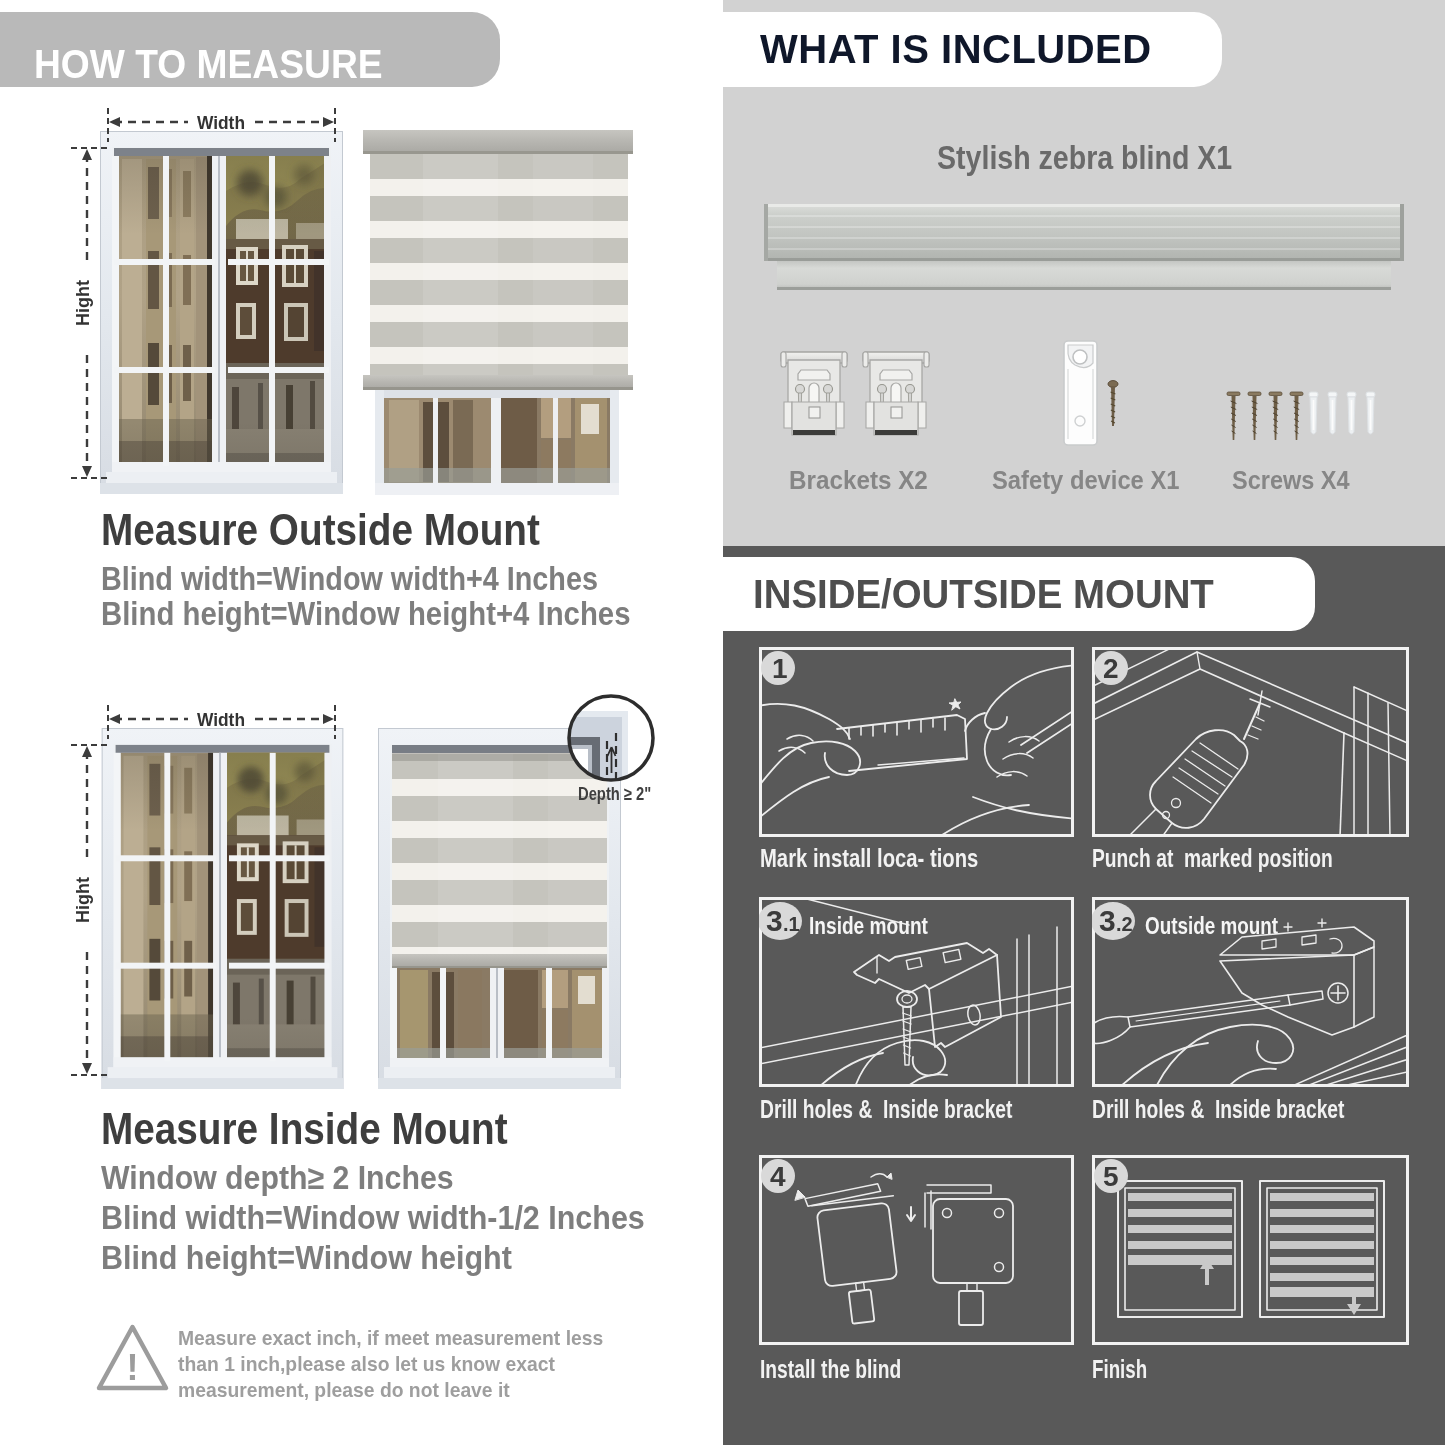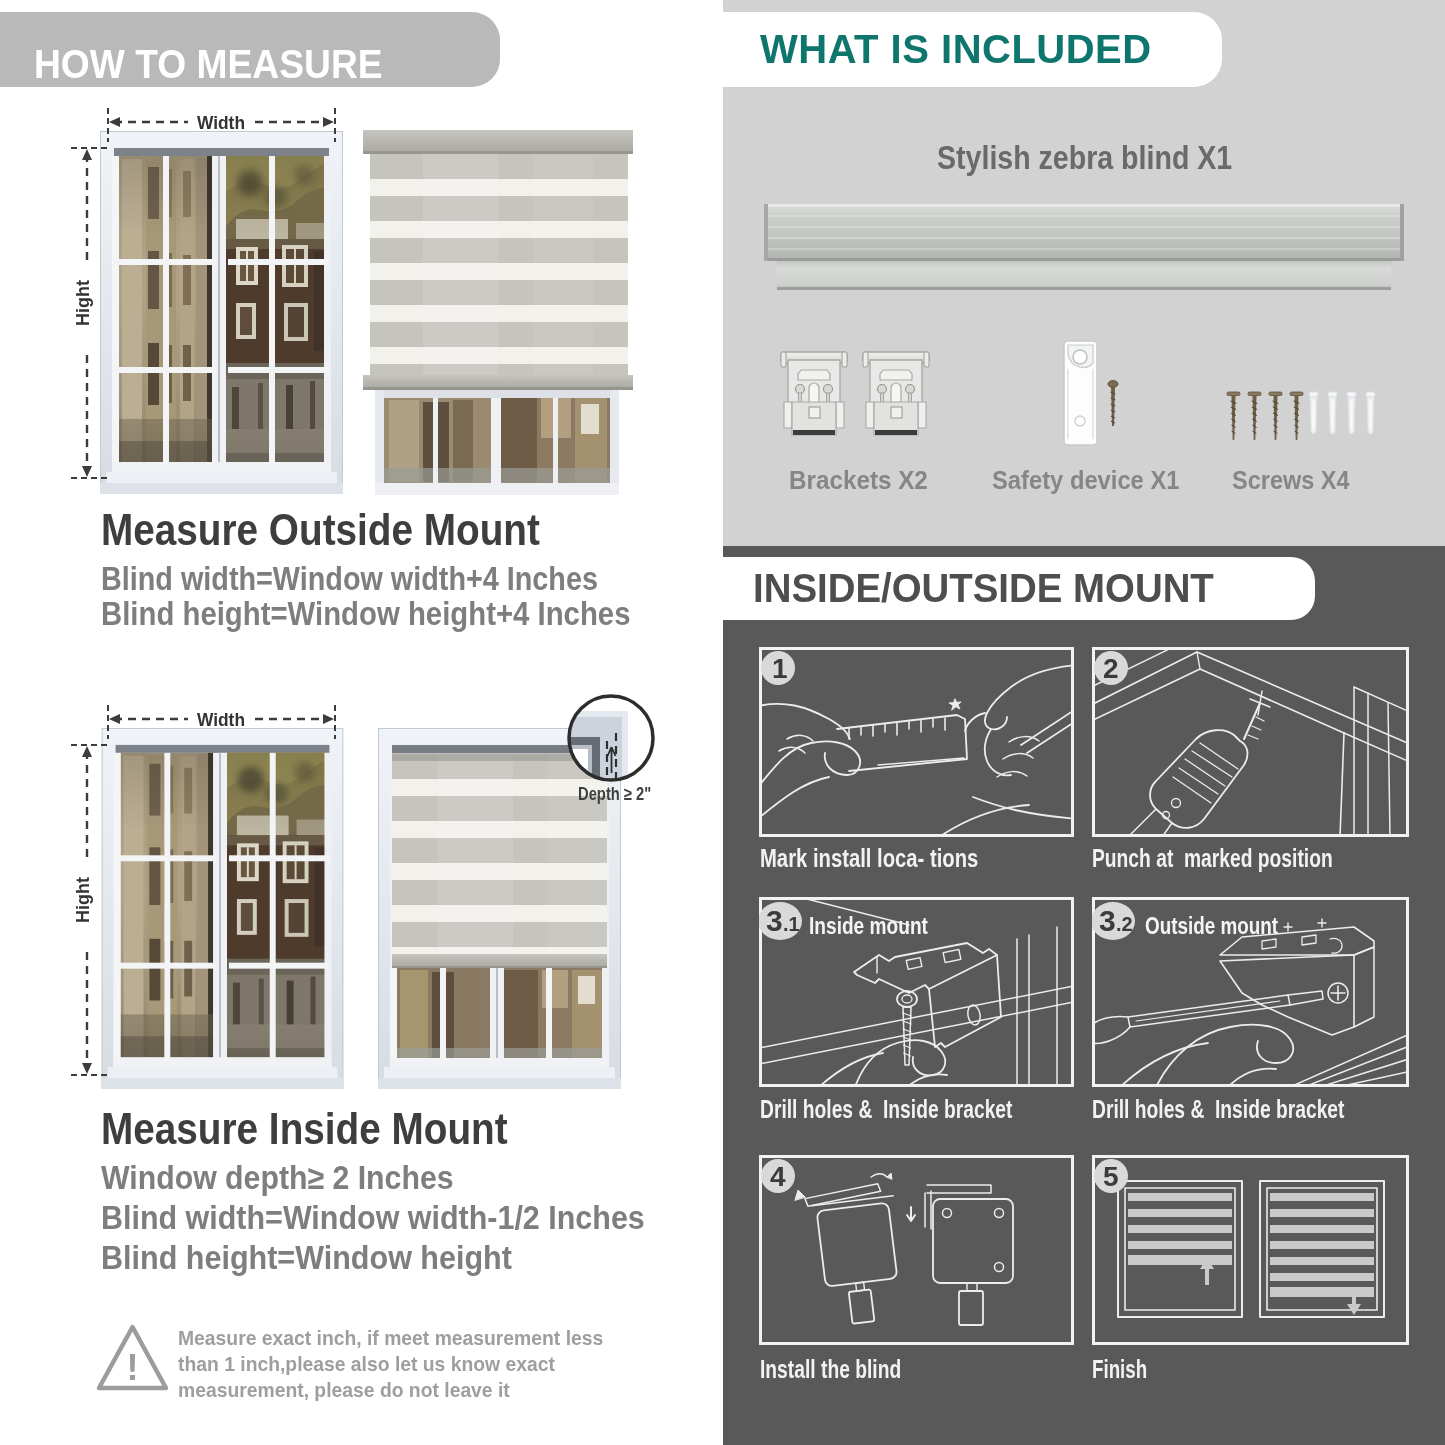--- a/index.html
+++ b/index.html
@@ -8,22 +8,22 @@
 .abs{position:absolute}
 .hdrL{left:0;top:12px;width:500px;height:75px;background:#b9b9b9;border-radius:0 28px 28px 0;
   display:flex;align-items:flex-end}
 .hdrL span{color:#fff;font-weight:bold;font-size:40px;margin-left:34px;transform:scaleX(.93);transform-origin:0 50%}
 .h2{font-weight:bold;font-size:44px;color:#3e3e3e;transform:scaleX(.88);transform-origin:0 0;white-space:nowrap}
 .sub{font-weight:bold;font-size:33px;color:#7e7e7e;transform:scaleX(.9);transform-origin:0 0;white-space:nowrap}
 .rbg1{left:723px;top:0;width:722px;height:546px;background:#d2d2d2}
 .rbg2{left:723px;top:546px;width:722px;height:899px;background:#595959}
 .hdrR{left:710px;top:12px;width:512px;height:75px;background:#fff;border-radius:0 28px 28px 0;
   display:flex;align-items:center}
-.hdrR span{color:#0f766e;font-weight:bold;font-size:40px;margin-left:50px;letter-spacing:0.5px}
-.hdrD{left:710px;top:557px;width:605px;height:63px;background:#fff;border-radius:0 24px 24px 0;
+.hdrR span{color:#0f172a;font-weight:bold;font-size:40px;margin-left:50px;letter-spacing:0.5px}
+.hdrD{left:710px;top:557px;width:605px;height:74px;background:#fff;border-radius:0 24px 24px 0;
   display:flex;align-items:center}
 .hdrD span{color:#4e4e4e;font-weight:bold;font-size:40px;margin-left:43px;transform:scaleX(.96);transform-origin:0 50%}
 .cap{font-weight:bold;font-size:25px;color:#f2f2f2;transform:scaleX(.78);transform-origin:0 0;white-space:nowrap}
 .gcap{font-weight:bold;font-size:25px;color:#868686;transform-origin:0 0;white-space:nowrap}
 </style>
 </head>
 <body>
 
 <div class="abs rbg1"></div>
 <div class="abs rbg2"></div>

